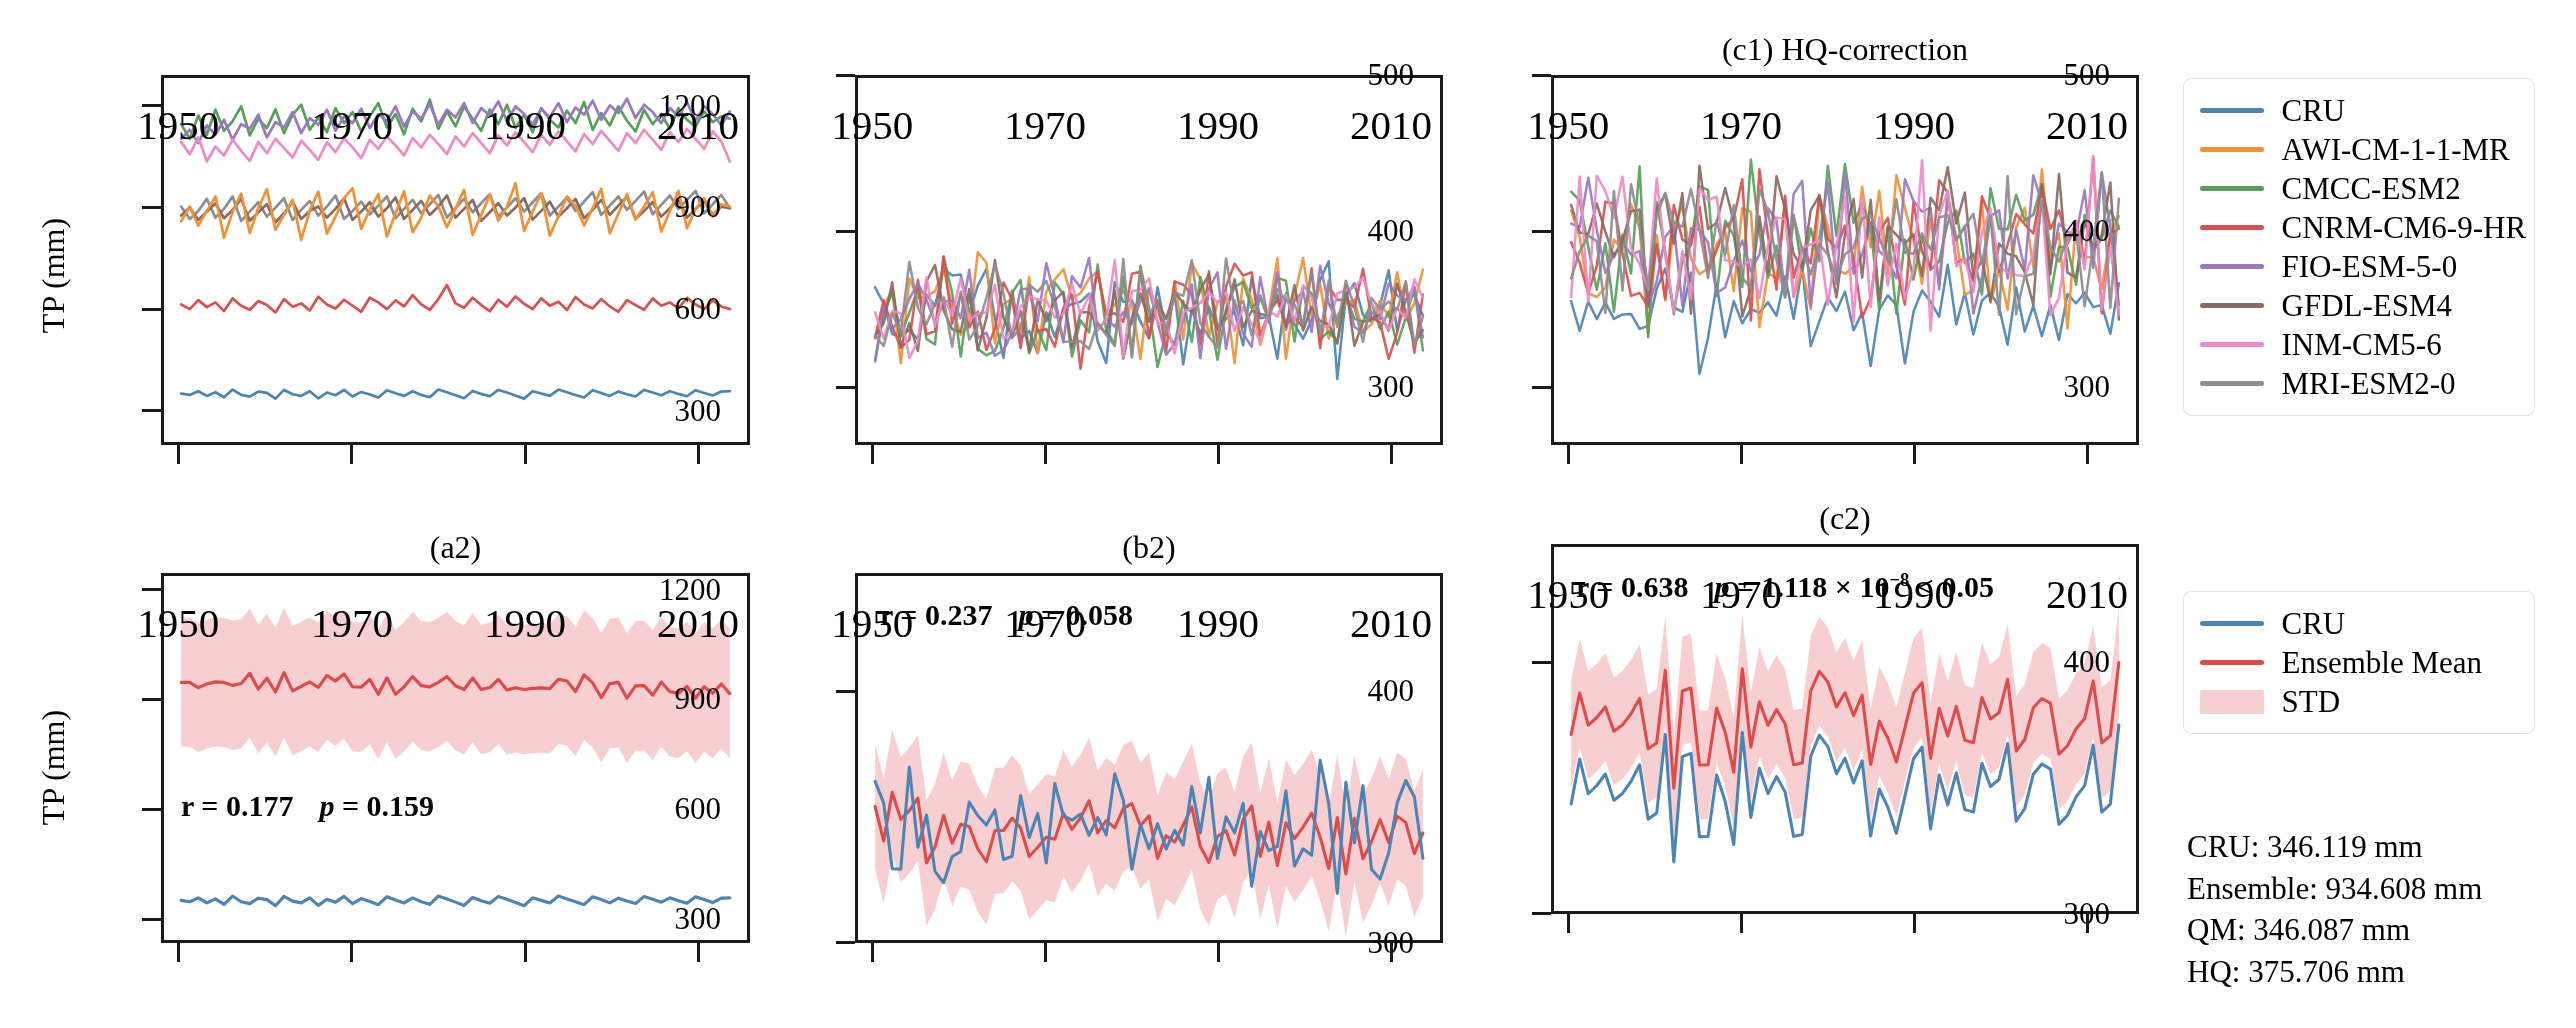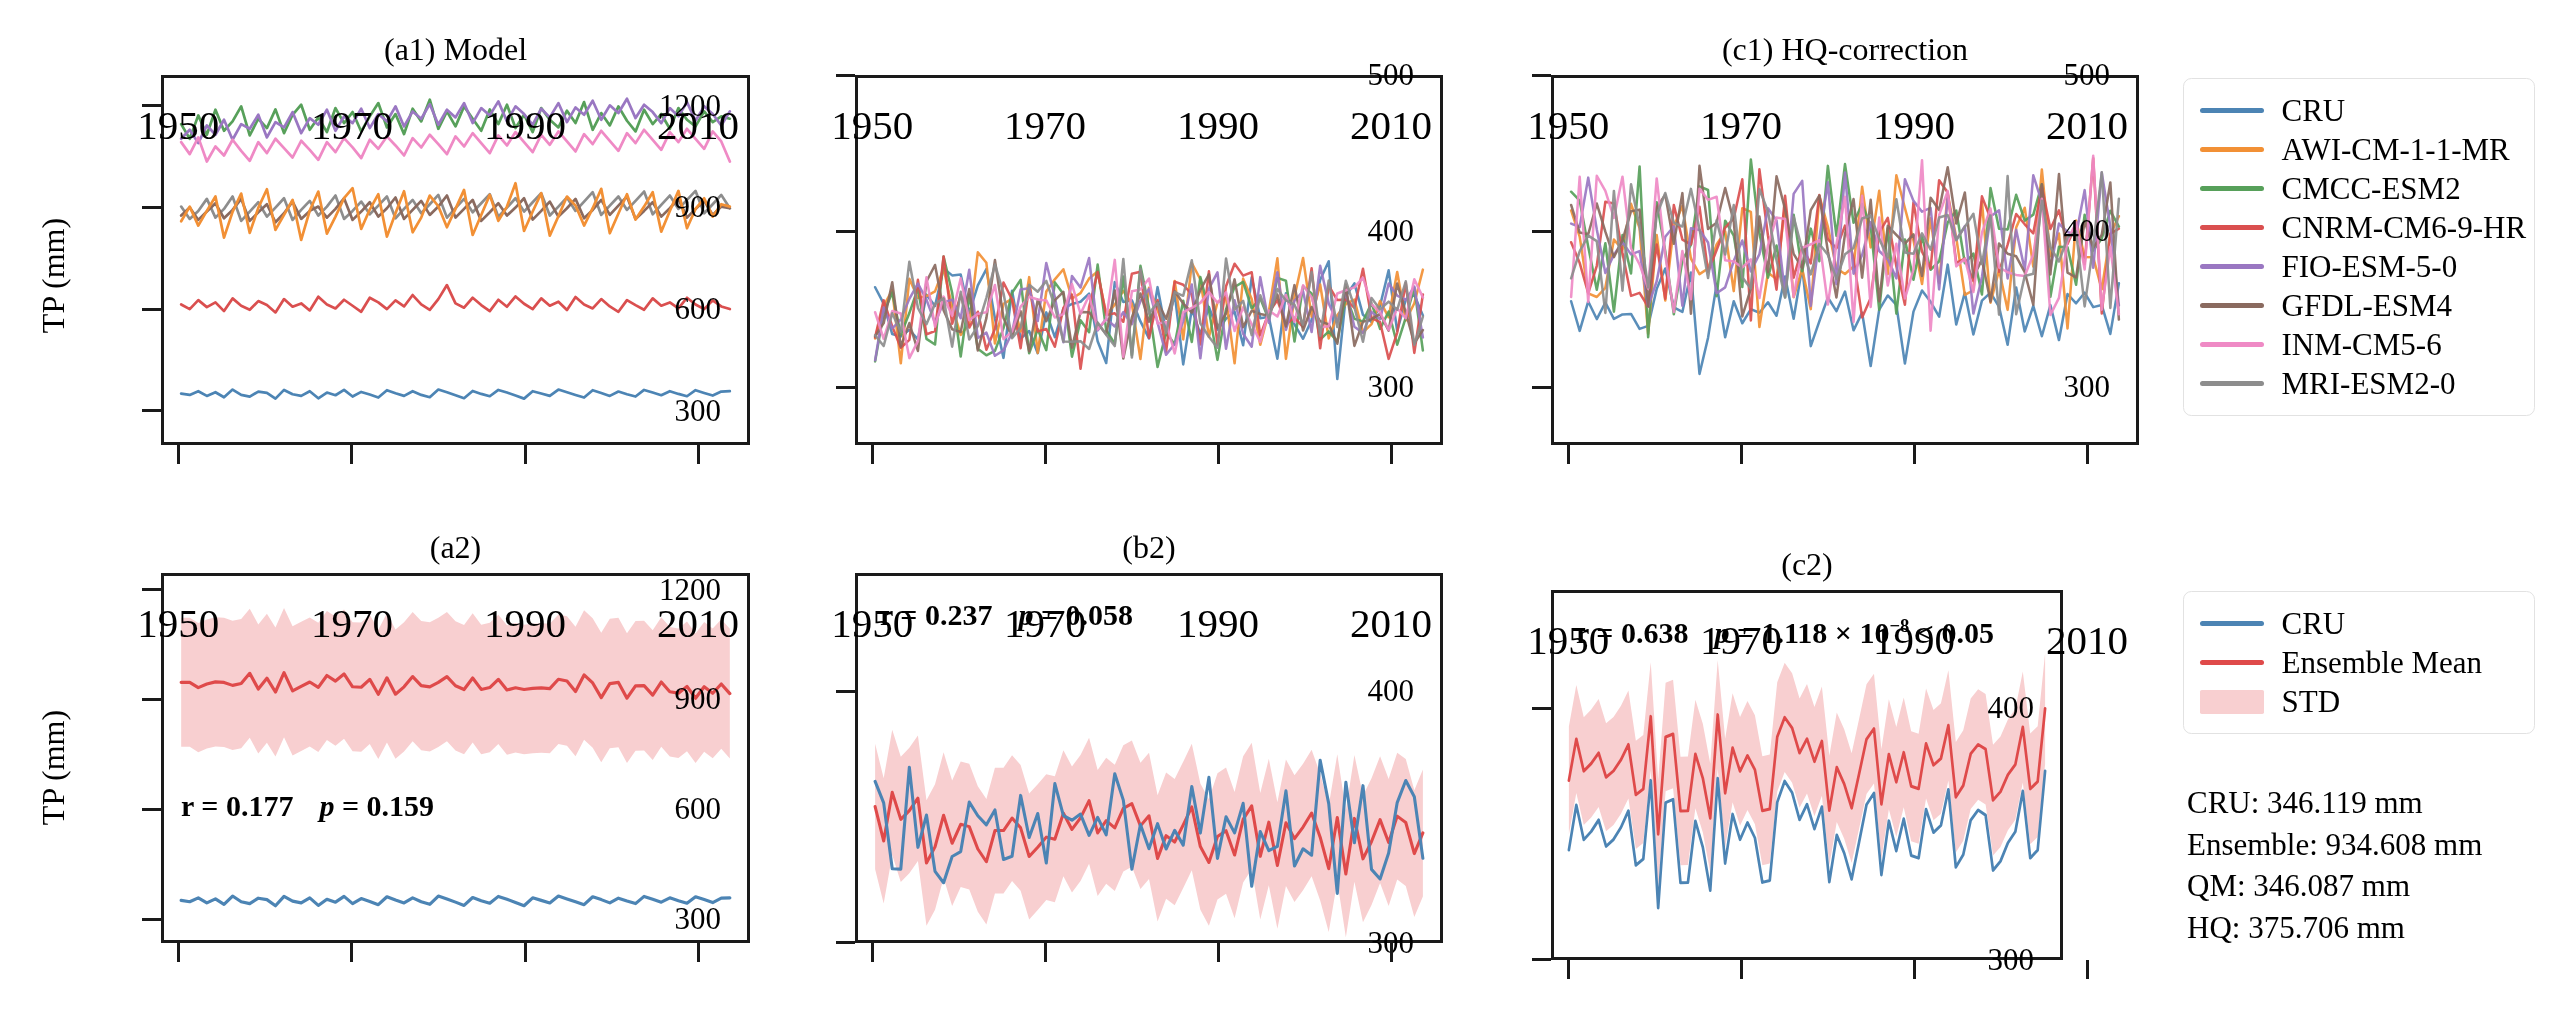--- a/index.html
+++ b/index.html
@@ -58,33 +58,32 @@
     position:absolute;
     border:1.8px solid #e2e2e2; border-radius:8.4px;
     background:#ffffff;
     padding:12px 18px 12px 15.5px;
   }
   .legend-row { display:flex; align-items:center; height:39px; }
   .legend-swatch { width:64px; height:5.4px; border-radius:3px; flex:0 0 auto; }
   .legend-patch { width:64px; height:24px; border-radius:1.8px; flex:0 0 auto; }
   .legend-label { font-size:31px; color:#000; margin-left:18px; white-space:nowrap; }
 
-  .stats-block { position:absolute; }
+  .stats-block { position:absolute;margin-top:44px; }
   .stats-line { font-size:31px; color:#000; white-space:nowrap; line-height:1.34; }
 </style>
 </head>
 <body>
 
 <div class="figure">
 
   <div class="ylabel" style="left:-36px; top:257px; width:179px; text-align:center;">TP (mm)</div>
   <div class="ylabel" style="left:-36px; top:749px; width:179px; text-align:center;">TP (mm)</div>
 
   <div class="panel" style="left:161px; top:75px; width:589px; height:370px;">
-    <div class="panel-title">(a1) Model</div>
     <div class="axes">
       <svg id="svg-a1" viewBox="0 0 988 620" preserveAspectRatio="none">
           <polyline points="29.1,78.5 43.6,103.5 58.1,63.7 72.6,96.7 87.2,54.0 101.7,89.9 116.2,73.9 130.8,48.3 145.3,97.8 159.8,69.4 174.4,85.3 188.9,53.5 203.4,93.9 217.9,62.6 232.5,45.5 247.0,88.2 261.5,67.1 276.1,92.1 290.6,51.2 305.1,76.8 319.6,58.0 334.2,91.0 348.7,65.4 363.2,42.7 377.8,84.2 392.3,61.4 406.8,95.6 421.4,52.3 435.9,73.9 450.4,37.0 464.9,86.5 479.5,56.9 494.0,82.5 508.5,48.3 523.1,69.4 537.6,89.9 552.1,53.5 566.6,78.5 581.2,45.5 595.7,85.3 610.2,62.6 624.8,92.1 639.3,51.2 653.8,71.1 668.4,84.2 682.9,55.7 697.4,76.8 711.9,41.0 726.5,88.2 741.0,59.7 755.5,80.8 770.1,48.3 784.6,72.8 799.1,91.0 813.6,54.0 828.2,78.5 842.7,61.4 857.2,86.5 871.8,51.2 886.3,71.1 900.8,82.5 915.4,56.9 929.9,75.1 944.4,65.4 958.9,69.4" fill="none" stroke="#57a05a" stroke-width="4.6" stroke-linejoin="round" stroke-linecap="round"></polyline>
           <polyline points="29.1,103.5 43.6,88.2 58.1,110.9 72.6,80.8 87.2,96.7 101.7,71.1 116.2,105.2 130.8,78.5 145.3,86.5 159.8,62.6 174.4,101.2 188.9,75.1 203.4,84.2 217.9,58.0 232.5,93.9 247.0,68.3 261.5,79.6 276.1,54.0 290.6,89.9 305.1,65.4 319.6,76.8 334.2,52.3 348.7,85.3 363.2,61.4 377.8,73.9 392.3,48.3 406.8,82.5 421.4,56.9 435.9,69.4 450.4,44.4 464.9,79.6 479.5,54.0 494.0,67.1 508.5,42.7 523.1,76.8 537.6,51.2 552.1,63.7 566.6,39.8 581.2,73.9 595.7,48.3 610.2,61.4 624.8,79.6 639.3,52.3 653.8,67.1 668.4,42.7 682.9,75.1 697.4,50.1 711.9,62.6 726.5,38.7 741.0,71.1 755.5,46.6 770.1,59.7 784.6,35.3 799.1,68.3 813.6,45.5 828.2,58.0 842.7,76.8 857.2,51.2 871.8,65.4 886.3,41.0 900.8,72.8 915.4,48.3 929.9,61.4 944.4,80.8 958.9,56.9" fill="none" stroke="#9a77c2" stroke-width="4.6" stroke-linejoin="round" stroke-linecap="round"></polyline>
           <polyline points="29.1,109.2 43.6,129.7 58.1,101.2 72.6,142.2 87.2,116.6 101.7,132.0 116.2,105.2 130.8,124.0 145.3,141.1 159.8,109.2 174.4,128.0 188.9,103.5 203.4,119.4 217.9,135.4 232.5,106.9 247.0,122.3 261.5,139.4 276.1,109.2 290.6,126.3 305.1,102.4 319.6,118.3 334.2,136.5 348.7,105.2 363.2,120.6 377.8,99.5 392.3,114.9 406.8,132.0 421.4,102.4 435.9,118.3 450.4,96.7 464.9,112.6 479.5,129.7 494.0,99.5 508.5,116.6 523.1,93.9 537.6,110.9 552.1,128.0 566.6,97.8 581.2,114.9 595.7,92.1 610.2,109.2 624.8,126.3 639.3,96.7 653.8,113.8 668.4,91.0 682.9,108.1 697.4,125.1 711.9,95.6 726.5,112.6 741.0,89.9 755.5,106.9 770.1,124.0 784.6,93.9 799.1,110.9 813.6,88.2 828.2,105.2 842.7,122.3 857.2,92.1 871.8,109.2 886.3,86.5 900.8,103.5 915.4,120.6 929.9,91.0 944.4,108.1 958.9,142.2" fill="none" stroke="#ef8ac5" stroke-width="4.6" stroke-linejoin="round" stroke-linecap="round"></polyline>
           <polyline points="29.1,219.0 43.6,240.0 58.1,226.4 72.6,205.9 87.2,237.8 101.7,223.0 116.2,201.9 130.8,243.4 145.3,227.5 159.8,211.6 174.4,236.1 188.9,220.7 203.4,204.8 217.9,241.7 232.5,224.7 247.0,209.3 261.5,234.3 276.1,219.0 290.6,200.2 305.1,240.0 319.6,226.4 334.2,210.5 348.7,232.1 363.2,217.3 377.8,201.9 392.3,238.9 406.8,223.0 421.4,207.6 435.9,230.4 450.4,215.0 464.9,199.1 479.5,237.8 494.0,221.8 508.5,205.9 523.1,228.7 537.6,213.3 552.1,197.9 566.6,236.1 581.2,220.7 595.7,204.8 610.2,227.5 624.8,211.6 639.3,196.2 653.8,234.3 668.4,219.0 682.9,203.6 697.4,226.4 711.9,210.5 726.5,194.5 741.0,233.2 755.5,217.3 770.1,201.9 784.6,224.7 799.1,209.3 813.6,193.4 828.2,232.1 842.7,216.1 857.2,200.2 871.8,223.0 886.3,207.6 900.8,192.3 915.4,230.4 929.9,215.0 944.4,199.1 958.9,221.8" fill="none" stroke="#8d8d8d" stroke-width="4.6" stroke-linejoin="round" stroke-linecap="round"></polyline>
           <polyline points="29.1,234.3 43.6,220.7 58.1,241.7 72.6,227.5 87.2,213.3 101.7,238.9 116.2,224.7 130.8,205.9 145.3,243.4 159.8,228.7 174.4,215.0 188.9,245.7 203.4,230.4 217.9,210.5 232.5,240.0 247.0,226.4 261.5,219.0 276.1,237.8 290.6,223.0 305.1,204.8 319.6,241.7 334.2,227.5 348.7,211.6 363.2,236.1 377.8,221.8 392.3,203.6 406.8,240.0 421.4,224.7 435.9,209.3 450.4,233.2 464.9,219.0 479.5,200.2 494.0,237.8 508.5,223.0 523.1,207.6 537.6,243.4 552.1,228.7 566.6,213.3 581.2,234.3 595.7,220.7 610.2,204.8 624.8,241.2 639.3,226.4 653.8,210.5 668.4,236.1 682.9,221.8 697.4,205.9 711.9,238.9 726.5,224.7 741.0,207.6 755.5,233.2 770.1,217.3 784.6,201.9 799.1,240.0 813.6,226.4 828.2,211.6 842.7,236.1 857.2,221.8 871.8,205.9 886.3,237.8 900.8,223.0 915.4,209.3 929.9,233.2 944.4,219.0 958.9,221.8" fill="none" stroke="#8a6a5f" stroke-width="4.6" stroke-linejoin="round" stroke-linecap="round"></polyline>
           <polyline points="29.1,244.0 43.6,219.0 58.1,251.4 72.6,226.4 87.2,201.9 101.7,271.9 116.2,228.1 130.8,196.8 145.3,263.9 159.8,221.3 174.4,189.4 188.9,258.8 203.4,233.2 217.9,207.6 232.5,275.9 247.0,225.8 261.5,193.4 276.1,265.1 290.6,236.1 305.1,204.8 319.6,187.7 334.2,257.1 348.7,224.1 363.2,197.9 377.8,270.2 392.3,230.4 406.8,192.8 421.4,262.8 435.9,237.8 450.4,200.2 464.9,218.4 479.5,254.3 494.0,223.0 508.5,190.6 523.1,267.3 537.6,233.2 552.1,199.1 566.6,243.4 581.2,219.0 595.7,179.2 610.2,260.5 624.8,227.5 639.3,196.2 653.8,268.5 668.4,235.5 682.9,201.9 697.4,217.3 711.9,251.4 726.5,221.8 741.0,188.8 755.5,264.5 770.1,230.9 784.6,197.9 799.1,241.2 813.6,219.0 828.2,194.5 842.7,261.7 857.2,226.4 871.8,192.3 886.3,256.0 900.8,223.0 915.4,204.8 929.9,236.1 944.4,215.0 958.9,219.0" fill="none" stroke="#f29035" stroke-width="4.6" stroke-linejoin="round" stroke-linecap="round"></polyline>
           <polyline points="29.1,385.7 43.6,393.6 58.1,378.3 72.6,390.2 87.2,382.2 101.7,397.0 116.2,375.4 130.8,387.9 145.3,394.8 159.8,380.0 174.4,386.8 188.9,399.3 203.4,376.6 217.9,389.6 232.5,383.9 247.0,395.9 261.5,372.6 276.1,385.7 290.6,392.5 305.1,377.7 319.6,387.9 334.2,398.2 348.7,374.3 363.2,382.2 377.8,393.6 392.3,378.8 406.8,389.1 421.4,369.7 435.9,385.7 450.4,394.8 464.9,376.6 479.5,352.7 494.0,383.9 508.5,391.3 523.1,374.3 537.6,386.8 552.1,397.0 566.6,377.7 581.2,389.6 595.7,372.0 610.2,384.5 624.8,393.6 639.3,375.4 653.8,387.9 668.4,381.1 682.9,395.3 697.4,373.1 711.9,385.7 726.5,392.5 741.0,376.6 755.5,389.1 770.1,398.2 784.6,378.3 799.1,386.8 813.6,394.8 828.2,375.4 842.7,387.9 857.2,382.2 871.8,392.5 886.3,374.3 900.8,385.7 915.4,393.6 929.9,378.8 944.4,389.1 958.9,393.6" fill="none" stroke="#da4f4f" stroke-width="4.6" stroke-linejoin="round" stroke-linecap="round"></polyline>
           <polyline points="29.1,537.5 43.6,539.8 58.1,533.5 72.6,541.5 87.2,535.2 101.7,543.8 116.2,530.7 130.8,539.8 145.3,542.6 159.8,534.1 174.4,536.4 188.9,546.1 203.4,531.3 217.9,538.7 232.5,541.5 247.0,533.5 261.5,545.5 276.1,535.8 290.6,540.4 305.1,531.3 319.6,542.6 334.2,534.7 348.7,539.2 363.2,544.3 377.8,531.8 392.3,537.0 406.8,541.5 421.4,533.5 435.9,539.8 450.4,543.8 464.9,530.7 479.5,535.2 494.0,540.4 508.5,545.5 523.1,533.0 537.6,538.1 552.1,542.1 566.6,531.3 581.2,535.8 595.7,540.9 610.2,546.1 624.8,533.5 639.3,537.5 653.8,541.5 668.4,530.7 682.9,535.2 697.4,539.8 711.9,544.3 726.5,531.8 741.0,536.4 755.5,541.5 770.1,534.1 784.6,538.7 799.1,542.6 813.6,531.3 828.2,535.8 842.7,540.4 857.2,533.5 871.8,538.1 886.3,542.1 900.8,531.8 915.4,536.4 929.9,540.9 944.4,534.1 958.9,533.5" fill="none" stroke="#4c84b4" stroke-width="4.6" stroke-linejoin="round" stroke-linecap="round"></polyline>
@@ -240,21 +239,21 @@
         <div class="xtick" style="left: 535px;"></div>
         <div class="xtick-label" style="left: 536px;">2010</div>
       </div>
     <div class="stat-note" style="left:25px; top:25px;"><span>r</span>
       <span>=</span>
       <span>0.237</span><span class="stat-gap"></span><span class="pv">p</span>
       <span>=</span>
       <span>0.058</span></div>
   </div>
 
-  <div class="panel" style="left:1551px; top:590px; width:512px; height:370px;">
+  <div class="panel" style="left:1551px; top:544px; width:588px; height:370px;">
     <div class="panel-title">(c2)</div>
     <div class="axes">
       <svg id="svg-c2" viewBox="0 0 986 620" preserveAspectRatio="none">
           <polygon points="29.0,227.6 43.5,156.9 58.0,211.6 72.5,198.5 87.0,180.4 101.5,221.9 116.0,211.0 130.5,191.9 145.0,165.9 159.5,251.6 174.0,241.7 188.5,118.0 203.0,318.6 217.5,152.9 232.0,147.7 246.5,278.9 261.0,278.5 275.5,181.9 290.0,222.9 304.5,290.9 319.0,114.6 333.5,248.3 348.0,170.9 362.5,211.0 377.0,184.1 391.5,208.2 406.0,278.1 420.5,275.1 435.0,152.1 449.5,118.8 464.0,136.9 478.5,179.5 493.0,155.1 507.5,194.0 522.0,159.1 536.5,277.3 551.0,203.5 565.5,231.9 580.0,272.9 594.5,214.7 609.0,155.5 623.5,137.5 638.0,266.0 652.5,181.1 667.0,228.4 681.5,177.8 696.0,235.3 710.5,239.6 725.0,162.6 739.5,199.3 754.0,188.0 768.5,131.5 783.0,253.9 797.5,233.9 812.0,179.8 826.5,163.9 841.0,171.9 855.5,258.6 870.0,244.3 884.5,215.3 899.0,197.7 913.5,133.9 928.0,239.2 942.5,226.8 957.0,102.2 957.0,291.2 942.5,415.7 928.0,428.0 913.5,322.6 899.0,386.4 884.5,403.9 870.0,432.8 855.5,447.0 841.0,360.2 826.5,352.1 812.0,367.9 797.5,422.0 783.0,441.8 768.5,319.4 754.0,375.8 739.5,387.0 725.0,350.2 710.5,427.1 696.0,422.8 681.5,365.1 667.0,415.7 652.5,368.3 638.0,453.1 623.5,324.5 609.0,342.4 594.5,401.5 580.0,459.7 565.5,418.6 551.0,390.0 536.5,463.8 522.0,345.5 507.5,380.3 493.0,341.4 478.5,365.7 464.0,323.0 449.5,304.8 435.0,338.0 420.5,460.9 406.0,463.8 391.5,393.8 377.0,369.7 362.5,396.4 348.0,356.3 333.5,433.6 319.0,299.8 304.5,476.1 290.0,408.0 275.5,366.8 261.0,463.4 246.5,463.7 232.0,332.5 217.5,337.5 203.0,503.1 188.5,302.5 174.0,426.0 159.5,435.9 145.0,350.1 130.5,376.1 116.0,395.0 101.5,405.8 87.0,364.3 72.5,382.3 58.0,395.3 43.5,340.5 29.0,411.1" fill="#f8cfd0"></polygon>
           <polyline points="29.0,319.3 43.5,248.7 58.0,303.4 72.5,290.4 87.0,272.4 101.5,313.8 116.0,303.0 130.5,284.0 145.0,258.0 159.5,343.7 174.0,333.9 188.5,210.2 203.0,410.9 217.5,245.2 232.0,240.1 246.5,371.3 261.0,370.9 275.5,274.3 290.0,315.4 304.5,383.5 319.0,207.2 333.5,341.0 348.0,263.6 362.5,303.7 377.0,276.9 391.5,301.0 406.0,371.0 420.5,368.0 435.0,245.0 449.5,211.8 464.0,229.9 478.5,272.6 493.0,248.3 507.5,287.1 522.0,252.3 536.5,370.6 551.0,296.8 565.5,325.3 580.0,366.3 594.5,308.1 609.0,249.0 623.5,231.0 638.0,359.6 652.5,274.7 667.0,322.1 681.5,271.5 696.0,329.1 710.5,333.4 725.0,256.4 739.5,293.2 754.0,281.9 768.5,225.4 783.0,347.8 797.5,327.9 812.0,273.9 826.5,258.0 841.0,266.0 855.5,352.8 870.0,338.5 884.5,309.6 899.0,292.1 913.5,228.2 928.0,333.6 942.5,321.2 957.0,196.7" fill="none" stroke="#df4a4a" stroke-width="5.2" stroke-linejoin="round" stroke-linecap="round"></polyline>
           <polyline points="29.0,437.6 43.5,361.1 58.0,420.3 72.5,406.2 87.0,386.6 101.5,431.6 116.0,419.8 130.5,399.2 145.0,371.0 159.5,463.8 174.0,453.1 188.5,319.2 203.0,536.5 217.5,357.0 232.0,351.4 246.5,493.6 261.0,493.1 275.5,388.4 290.0,433.0 304.5,506.7 319.0,315.6 333.5,460.5 348.0,376.7 362.5,420.1 377.0,391.1 391.5,417.1 406.0,492.9 420.5,489.6 435.0,356.4 449.5,320.4 464.0,340.0 478.5,386.2 493.0,359.8 507.5,401.9 522.0,364.1 536.5,492.2 551.0,412.2 565.5,443.1 580.0,487.5 594.5,424.4 609.0,360.4 623.5,340.8 638.0,480.1 652.5,388.2 667.0,439.4 681.5,384.6 696.0,447.0 710.5,451.6 725.0,368.2 739.5,408.0 754.0,395.8 768.5,334.6 783.0,467.1 797.5,445.6 812.0,387.0 826.5,369.7 841.0,378.4 855.5,472.4 870.0,456.9 884.5,425.5 899.0,406.5 913.5,337.4 928.0,451.5 942.5,438.0 957.0,303.1" fill="none" stroke="#4c84b4" stroke-width="5.2" stroke-linejoin="round" stroke-linecap="round"></polyline>
         </svg>
     </div>
     <div id="yt-c2">
         <div class="ytick" style="top: 368px;"></div>

